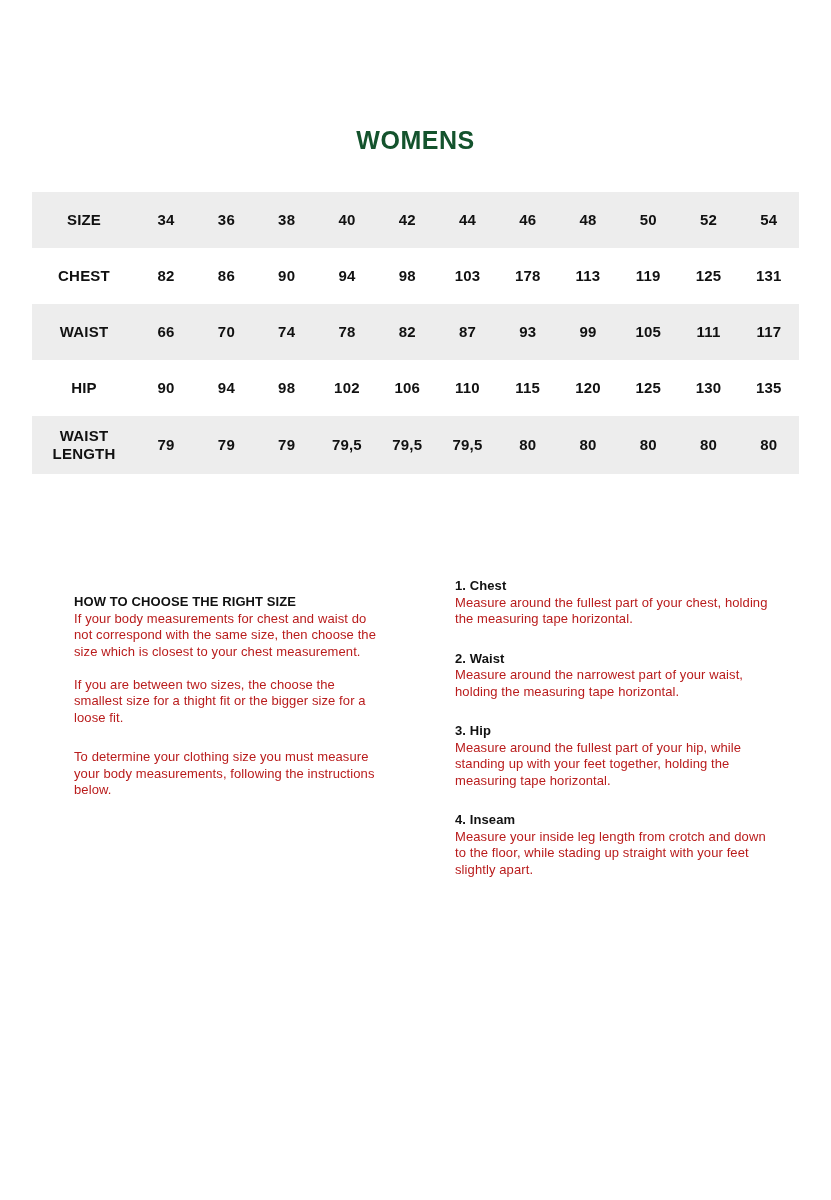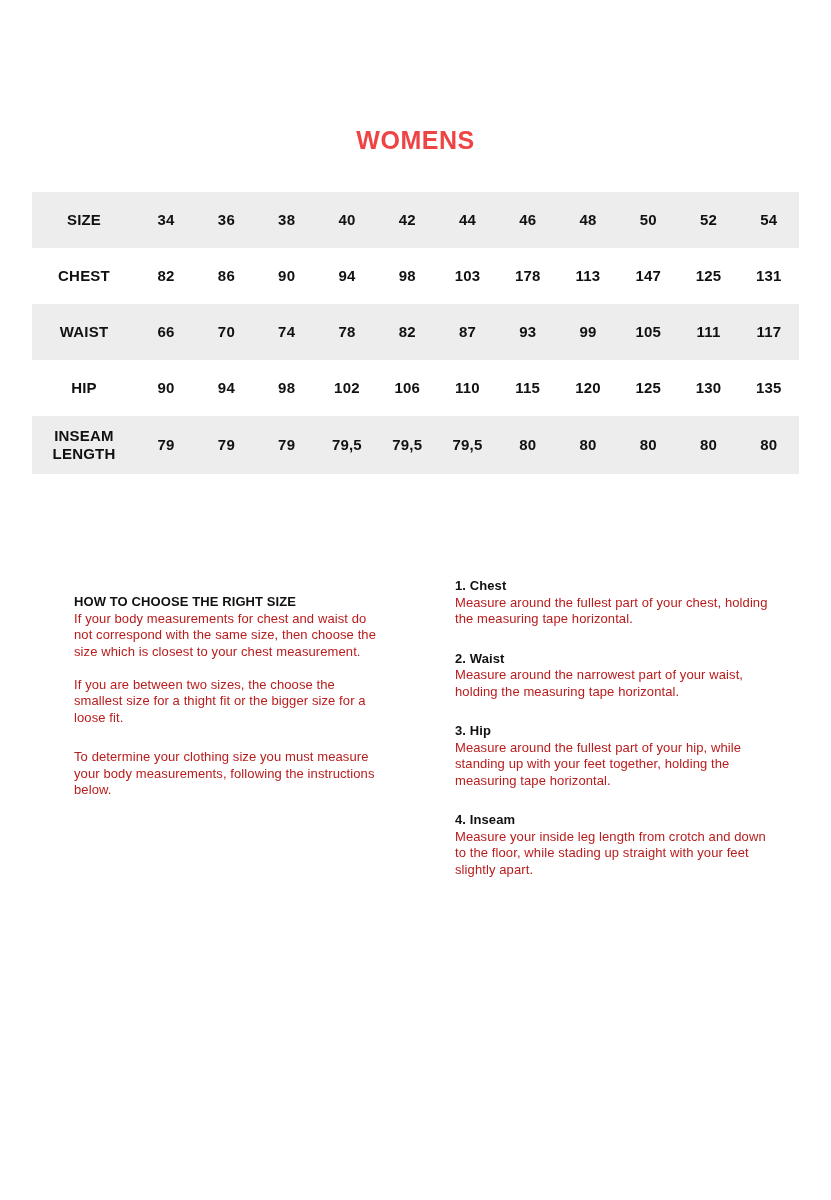--- a/index.html
+++ b/index.html
@@ -16,21 +16,21 @@
   
   .page-title {
     position: absolute;
     top: 126px;
     left: 0;
     width: 831px;
     text-align: center;
     font-size: 25px;
     font-weight: 700;
     letter-spacing: 0.5px;
-    color: #ef4444;
+    color: #14532d;
   }
 
   
   .size-table-wrap {
     position: absolute;
     top: 192px;
     left: 32px;
     width: 767px;
   }
   table.size-table {
@@ -131,21 +131,21 @@
         <tr>
           <th>CHEST</th>
           <td>82</td>
           <td>86</td>
           <td>90</td>
           <td>94</td>
           <td>98</td>
           <td>103</td>
           <td>178</td>
           <td>113</td>
-          <td>147</td>
+          <td>119</td>
           <td>125</td>
           <td>131</td>
         </tr>
         <tr class="band">
           <th>WAIST</th>
           <td>66</td>
           <td>70</td>
           <td>74</td>
           <td>78</td>
           <td>82</td>
@@ -164,21 +164,21 @@
           <td>102</td>
           <td>106</td>
           <td>110</td>
           <td>115</td>
           <td>120</td>
           <td>125</td>
           <td>130</td>
           <td>135</td>
         </tr>
         <tr class="band inseam-row">
-          <th>INSEAM LENGTH</th>
+          <th>WAIST LENGTH</th>
           <td>79</td>
           <td>79</td>
           <td>79</td>
           <td>79,5</td>
           <td>79,5</td>
           <td>79,5</td>
           <td>80</td>
           <td>80</td>
           <td>80</td>
           <td>80</td>

